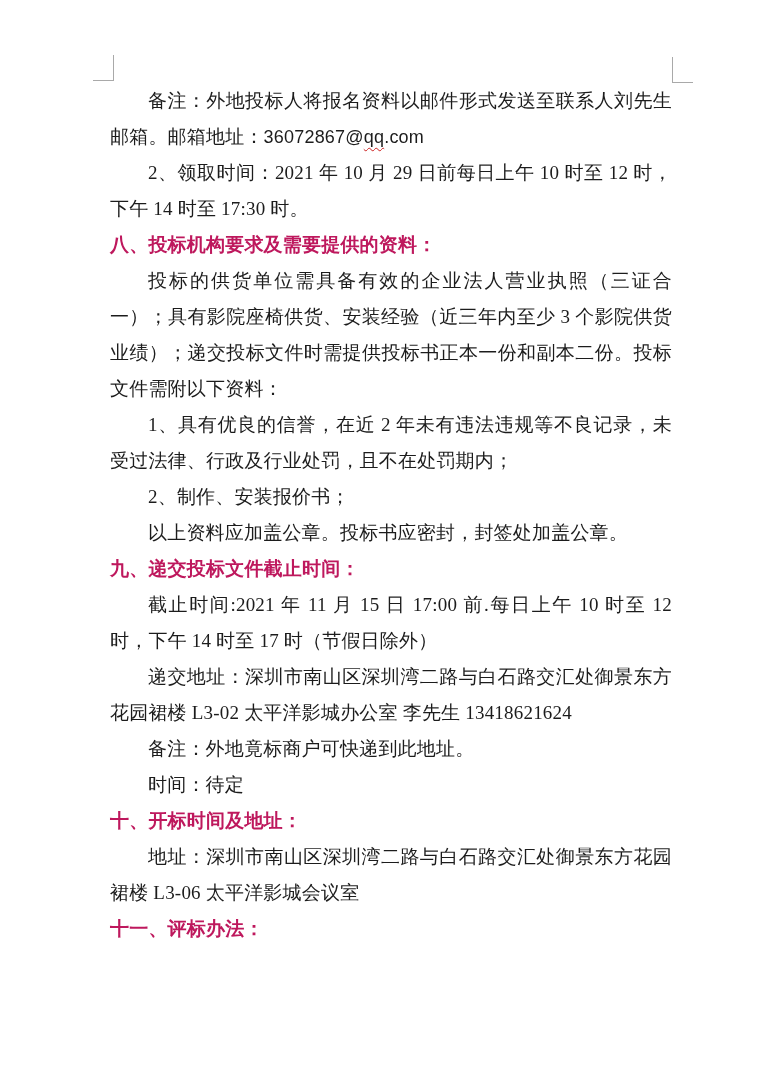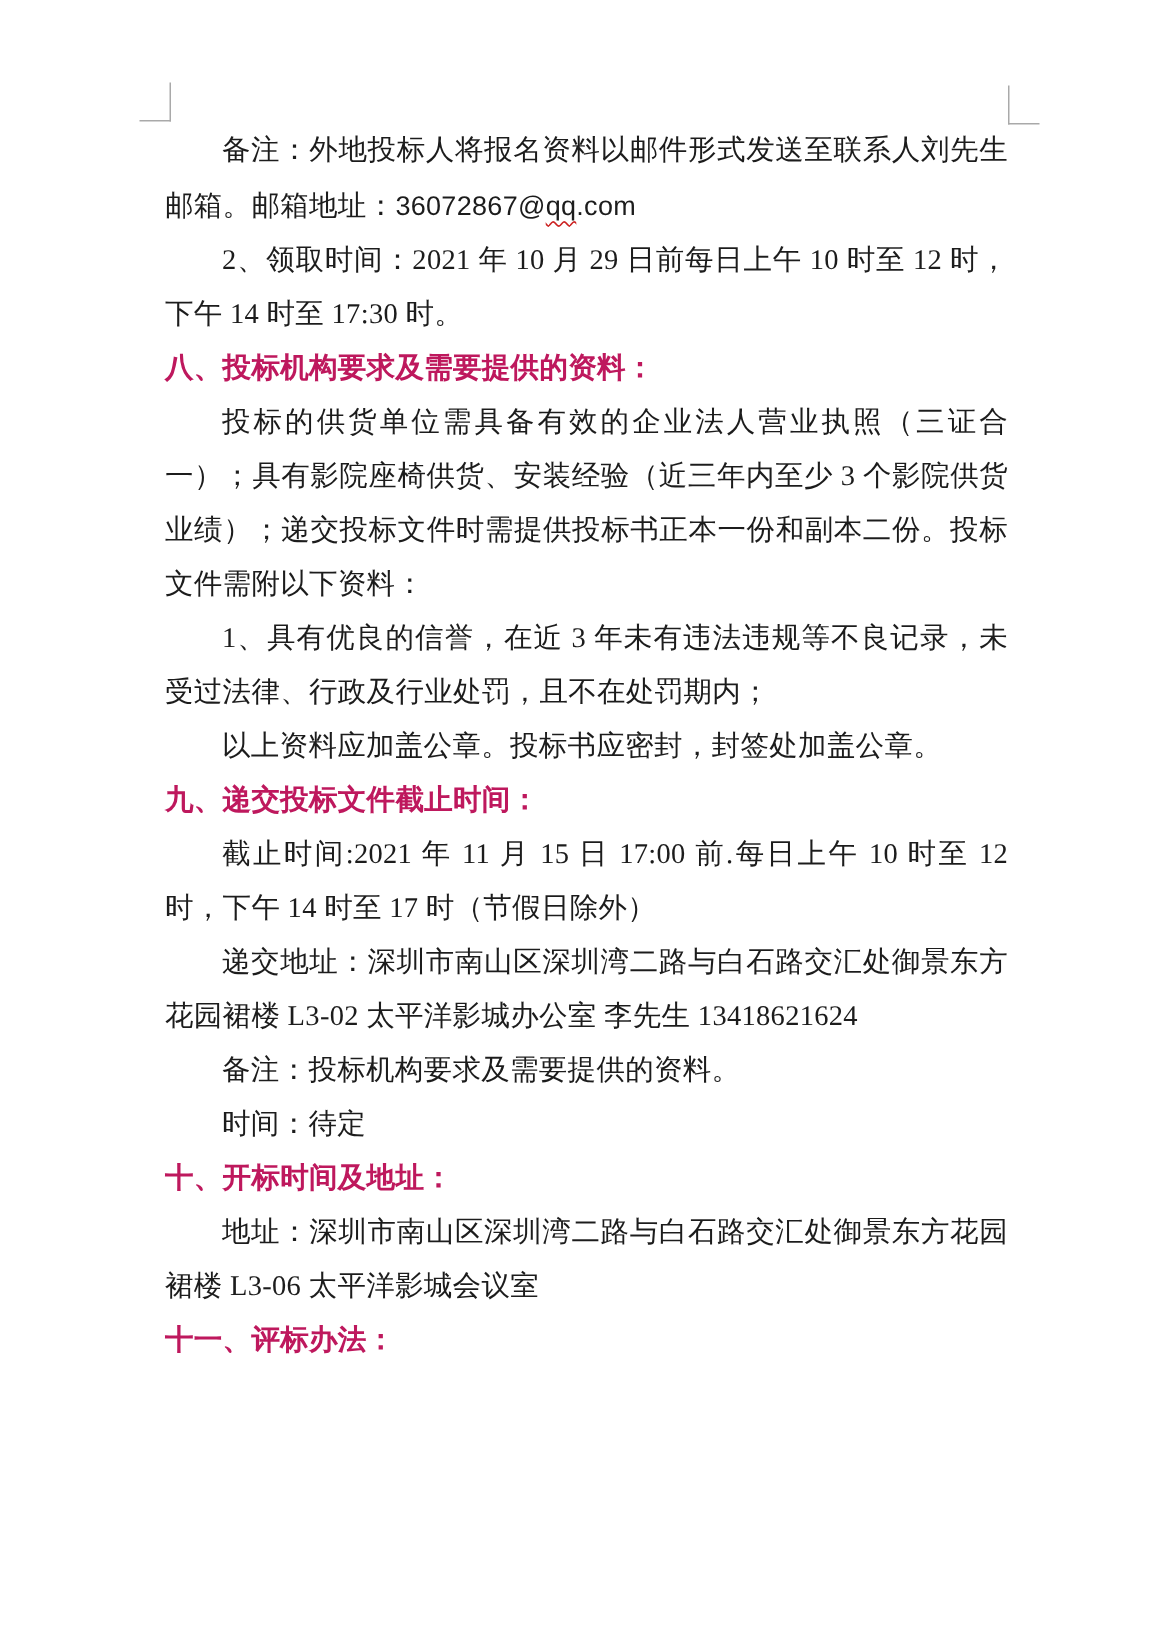--- a/index.html
+++ b/index.html
@@ -102,33 +102,34 @@
   <div class="content">
 
     <p class="para indent"><span>备注：外地投标人将报名资料以邮件形式发送至联系人刘先生邮箱。邮箱地址：</span><span class="latin"><span>36072867@</span><span class="spell-flag">qq</span><span>.com</span></span></p>
 
     <p class="para indent">2、领取时间：2021 年 10 月 29 日前每日上午 10 时至 12 时，下午 14 时至 17:30 时。</p>
 
     <p class="para heading">八、投标机构要求及需要提供的资料：</p>
 
     <p class="para indent">投标的供货单位需具备有效的企业法人营业执照（三证合一）；具有影院座椅供货、安装经验（近三年内至少 3 个影院供货业绩）；递交投标文件时需提供投标书正本一份和副本二份。投标文件需附以下资料：</p>
 
-    <p class="para indent">1、具有优良的信誉，在近 3 年未有违法违规等不良记录，未受过法律、行政及行业处罚，且不在处罚期内；</p>
+    <p class="para indent">1、具有优良的信誉，在近 2 年未有违法违规等不良记录，未受过法律、行政及行业处罚，且不在处罚期内；</p>
 
+    <p class="para indent">2、制作、安装报价书；</p>
 
 
     <p class="para indent">以上资料应加盖公章。投标书应密封，封签处加盖公章。</p>
 
     <p class="para heading">九、递交投标文件截止时间：</p>
 
     <p class="para indent">截止时间:2021 年 11 月 15 日 17:00 前.每日上午 10 时至 12 时，下午 14 时至 17 时（节假日除外）</p>
 
     <p class="para indent">递交地址：深圳市南山区深圳湾二路与白石路交汇处御景东方花园裙楼 L3-02 太平洋影城办公室 李先生 13418621624</p>
 
-    <p class="para indent">备注：投标机构要求及需要提供的资料。</p>
+    <p class="para indent">备注：外地竟标商户可快递到此地址。</p>
 
     <p class="para indent">时间：待定</p>
 
     <p class="para heading">十、开标时间及地址：</p>
 
     <p class="para indent">地址：深圳市南山区深圳湾二路与白石路交汇处御景东方花园裙楼 L3-06 太平洋影城会议室</p>
 
     <p class="para heading">十一、评标办法：</p>
 
   </div>

